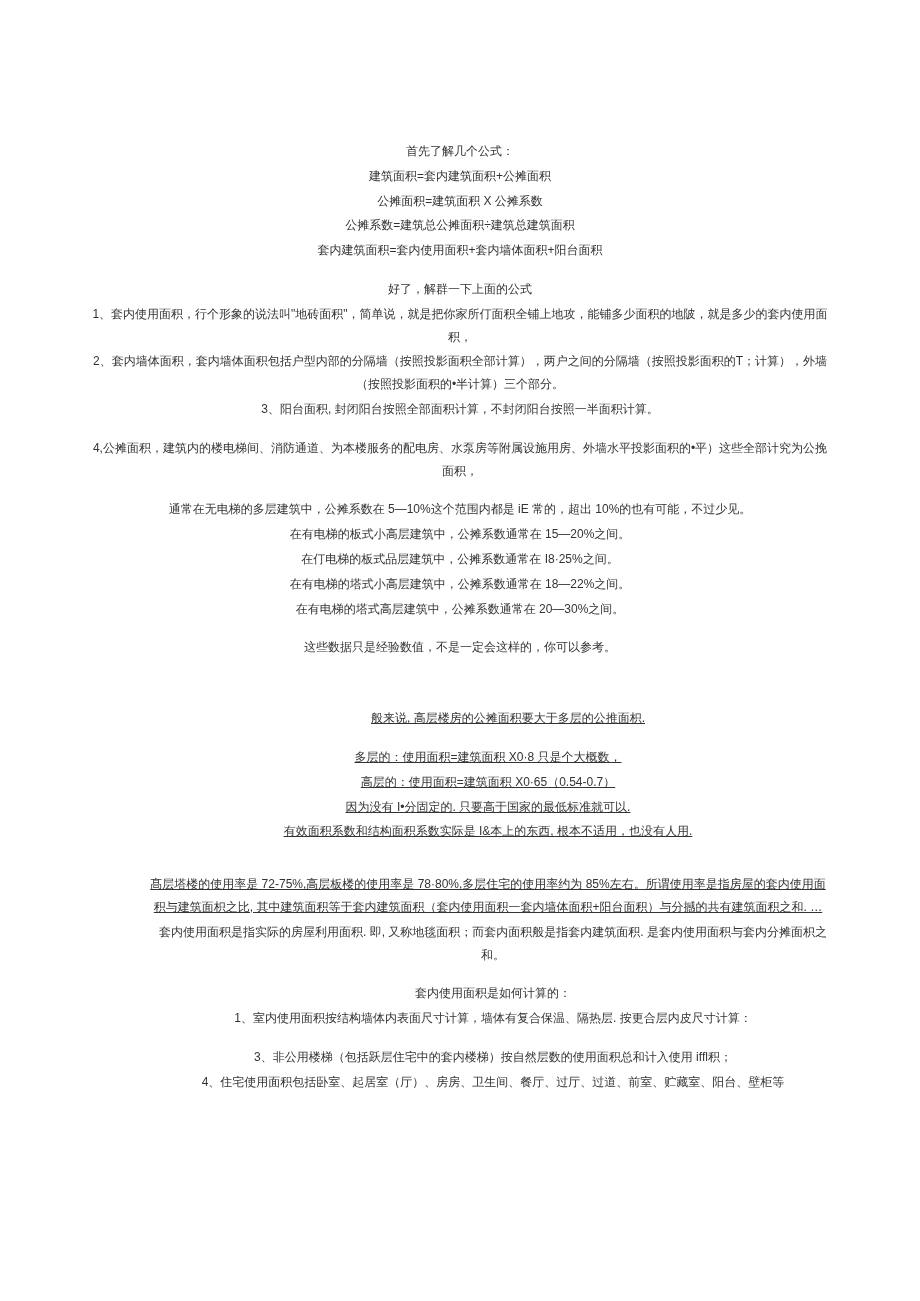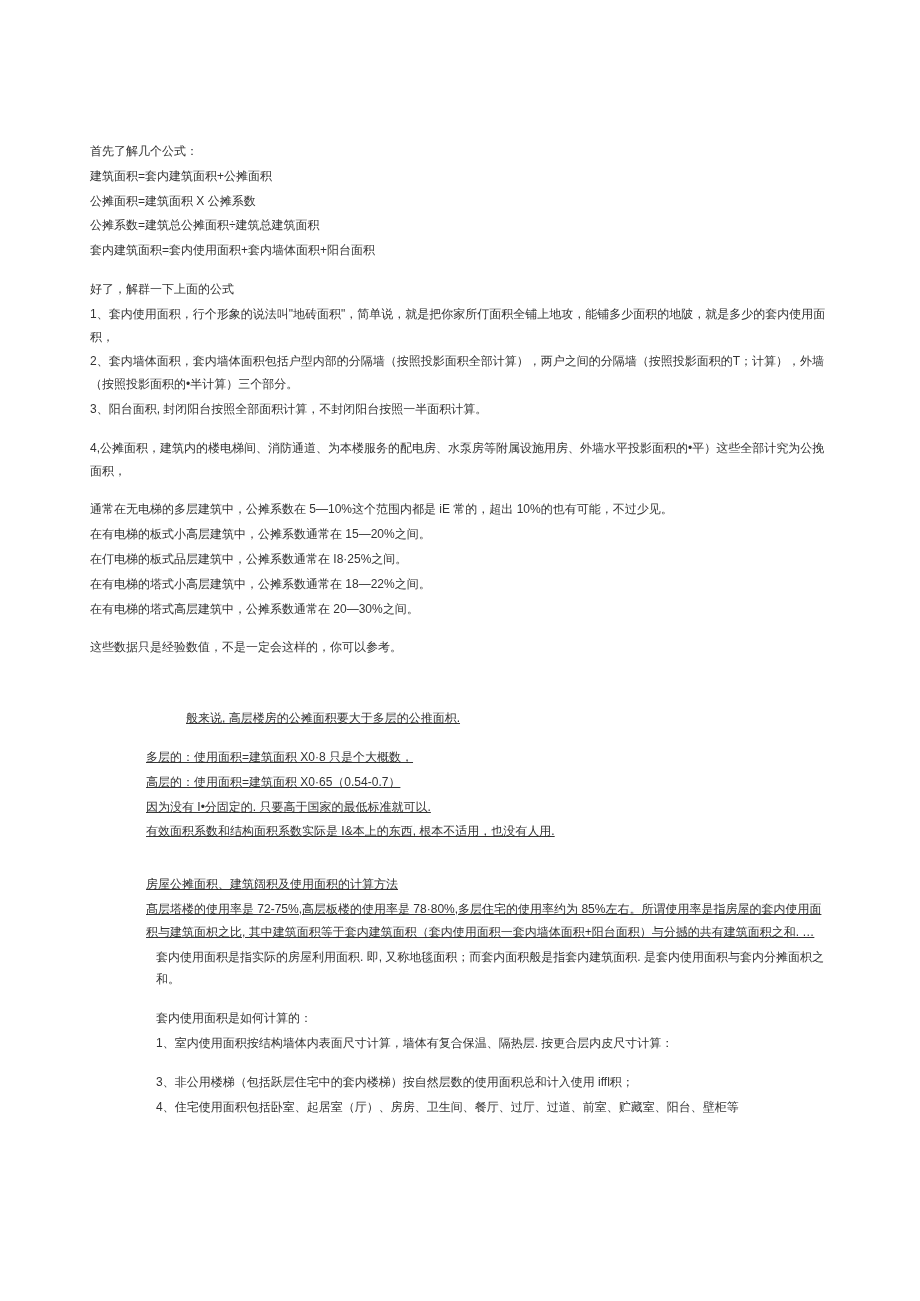--- a/index.html
+++ b/index.html
@@ -11,20 +11,21 @@
       background: #ffffff;
       font-family: "Microsoft YaHei", "SimSun", Arial, sans-serif;
       font-size: 12px;
       color: #333333;
       line-height: 1.9;
       padding: 140px 90px 60px 90px;
       width: 920px;
     }
     .para {
       margin-bottom: 2px;
+      text-align: center;
     }
     .gap-small {
       height: 14px;
     }
     .gap-large {
       height: 46px;
     }
     .indent-block {
       padding-left: 56px;
       text-decoration: underline;
@@ -72,21 +73,20 @@
 
 <div class="indent-block">
   <div class="para indent-more">般来说, 高层楼房的公摊面积要大于多层的公推面枳.</div>
   <div class="gap-small"></div>
   <div class="para">多层的：使用面积=建筑面积 X0·8 只是个大概数，</div>
   <div class="para">高层的：使用面积=建筑面积 X0·65（0.54-0.7）</div>
   <div class="para">因为没有 I•分固定的. 只要高于国家的最低标准就可以.</div>
   <div class="para">有效面积系数和结构面积系数实际是 I&amp;本上的东西, 根本不适用，也没有人用.</div>
   <div class="gap-small"></div>
   <div class="gap-small"></div>
-  <div class="para">房屋公摊面积、建筑阔积及使用面积的计算方法</div>
   <div class="para">髙层塔楼的使用率是 72-75%,高层板楼的使用率是 78·80%,多层住宅的使用率约为 85%左右。所谓使用率是指房屋的套内使用面积与建筑面枳之比, 其中建筑面积等于套内建筑面积（套内使用面积一套内墙体面积+阳台面积）与分撼的共有建筑面积之和. …</div>
 </div>
 <div class="indent-block2">
   <div class="para">套内使用面积是指实际的房屋利用面积. 即, 又称地毯面积；而套内面积般是指套内建筑面积. 是套内使用面积与套内分摊面枳之和。</div>
   <div class="gap-small"></div>
   <div class="para">套内使用面积是如何计算的：</div>
   <div class="para">1、室内使用面积按结构墙体内表面尺寸计算，墙体有复合保温、隔热层. 按更合层内皮尺寸计算：</div>
   <div class="gap-small"></div>
   <div class="para">3、非公用楼梯（包括跃层住宅中的套内楼梯）按自然层数的使用面积总和计入使用 iffl积；</div>
   <div class="para">4、住宅使用面积包括卧室、起居室（厅）、房房、卫生间、餐厅、过厅、过道、前室、贮藏室、阳台、壁柜等</div>

